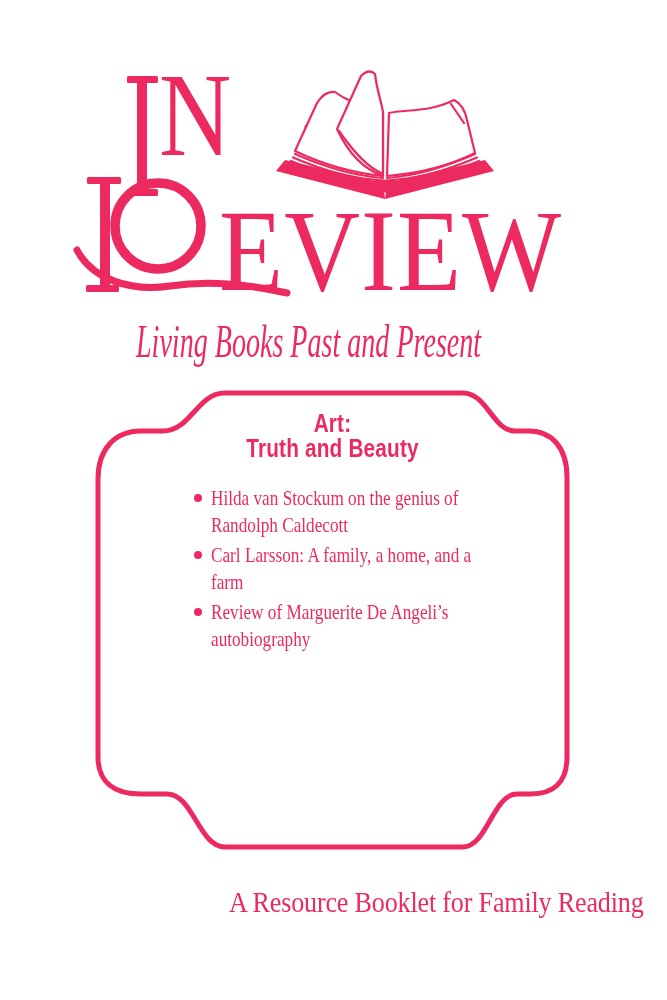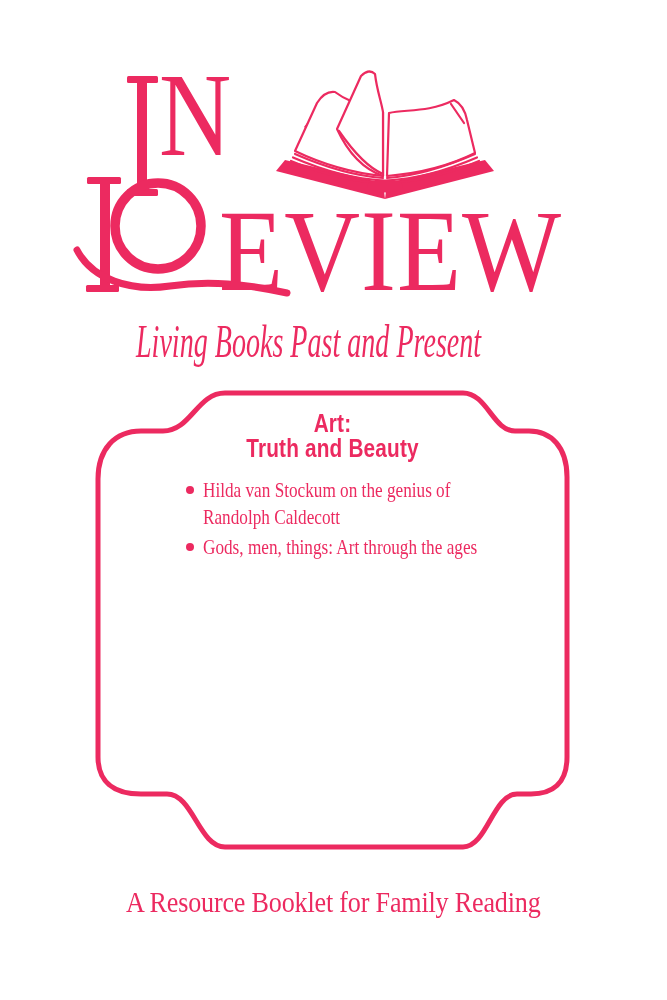--- a/index.html
+++ b/index.html
@@ -16,33 +16,33 @@
   
   .plaque-heading{
     left:95px;top:411px;width:475px;text-align:center;
     color:var(--accent);
     font-family:"Liberation Sans", sans-serif;
     font-weight:bold;font-size:26px;line-height:25px;
     transform:scaleX(0.8);transform-origin:50% 0;
     letter-spacing:0.2px;
   }
   
-  .bullets{left:178px;top:469px;width:400px;list-style:none;margin:8px;padding:0;}
+  .bullets{left:178px;top:469px;width:400px;list-style:none;margin:16px;padding:0;}
   .bullets li{display:flex;margin:0 0 3px 0;}
   .bullets .dot{
     flex:none;width:8px;height:8px;border-radius:50%;
     background:var(--accent);margin:9px 9px 0 0;
   }
   .bullets .btxt{
     color:var(--accent);
     font-size:21.5px;line-height:27px;white-space:nowrap;
     transform:scaleX(0.8);transform-origin:0 0;
   }
   
-  .tagline-wrap{left:0;top:886px;width:667px;text-align:center;}
+  .tagline-wrap{left:0;top:886px;width:667px;text-align:right;}
   .tagline{
     display:inline-block;color:var(--accent);
     font-size:29px;line-height:32px;letter-spacing:-0.2px;
     transform:scaleX(0.9);transform-origin:50% 0;
   }
   svg{display:block;}
 </style>
 </head>
 <body>
 
@@ -112,21 +112,25 @@
     <div>Truth and Beauty</div>
   </div>
 
   <ul class="abs bullets">
       <li>
         <span class="dot"></span>
         <span class="btxt">Hilda van Stockum on the genius of<br>Randolph Caldecott</span>
       </li>
       <li>
         <span class="dot"></span>
-        <span class="btxt">Gods, men, things: Art through the ages</span>
+        <span class="btxt">Carl Larsson: A family, a home, and a<br>farm</span>
+      </li>
+      <li>
+        <span class="dot"></span>
+        <span class="btxt">Review of Marguerite De Angeli’s<br>autobiography</span>
       </li>
     </ul>
 
   <div class="abs tagline-wrap">
     <span class="tagline">A Resource Booklet for Family Reading</span>
   </div>
 
 </div>
 
 </body></html>

